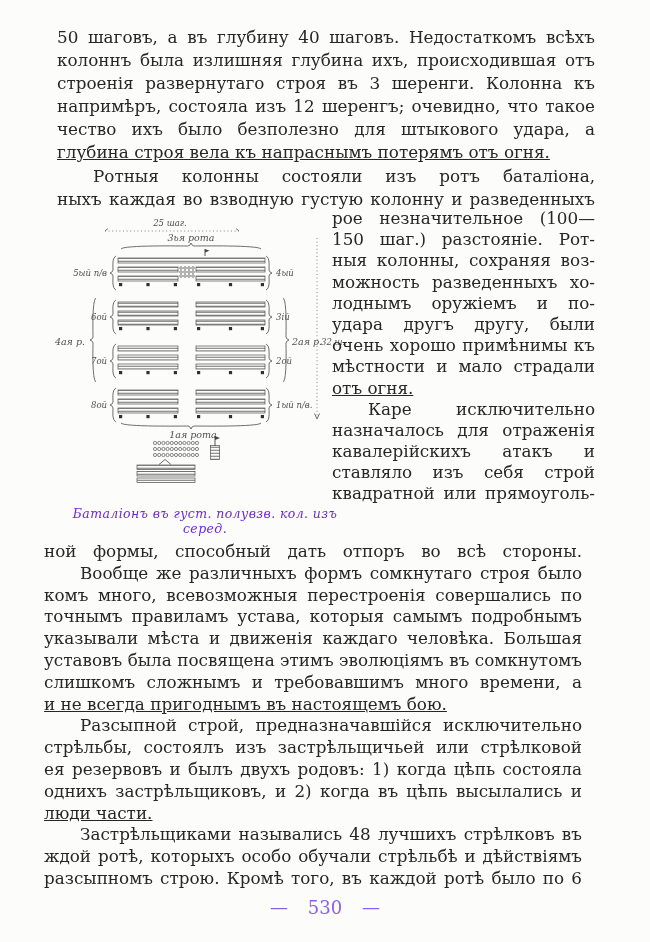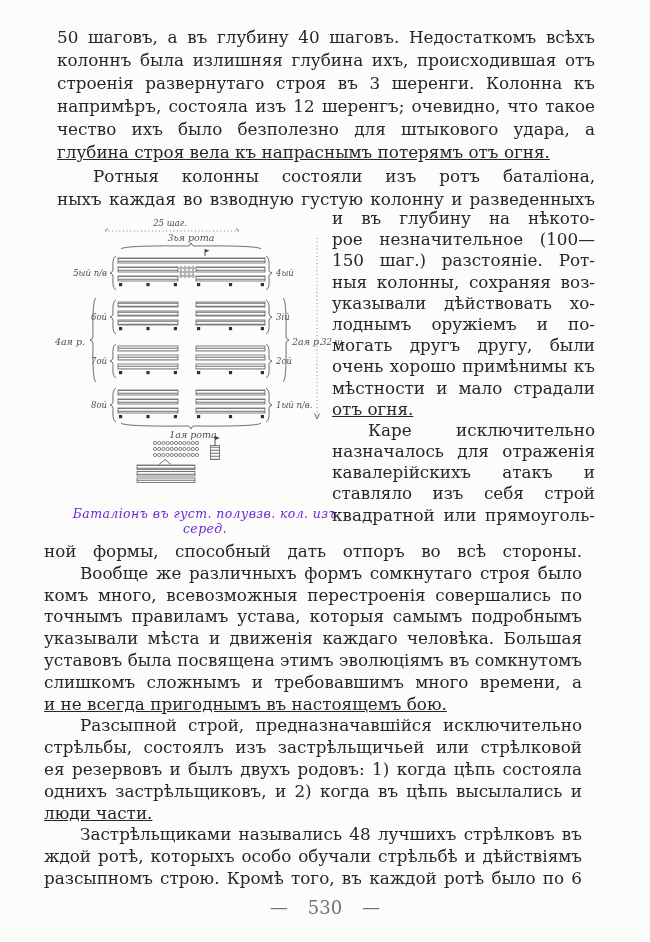--- a/index.html
+++ b/index.html
@@ -20,21 +20,21 @@
   .top{left:57px;top:26px;width:538px;}
   .rcol{left:332px;top:208px;width:263px;}
   .bot{left:44px;top:541px;width:538px;}
   .figure{position:absolute;left:55px;top:212px;width:300px;}
   .caption{
     margin-top:10px;text-align:center;font-style:italic;font-size:12.5px;
     letter-spacing:.4px;color:#6d28d9;
   }
   .footer{
     position:absolute;left:0;top:897px;width:650px;text-align:center;
-    font-size:18px;word-spacing:14px;color:#737373;
+    font-size:18px;word-spacing:14px;color:#8b5cf6;
   }
   
   .bar{fill:url(#hatch);stroke:#4f4f4f;stroke-width:0.7;}
   .sq{fill:#303030;}
   .mus{fill:none;stroke:#555;stroke-width:0.7;}
   .dotline{stroke:#666;stroke-width:0.8;stroke-dasharray:1,2.6;fill:none;}
   .brace{fill:none;stroke:#5e5e5e;stroke-width:0.9;}
   .flabel{font:italic 8.5px "DejaVu Serif",serif;fill:#4e4e4e;}
   .flabel2{font:italic 9.5px "DejaVu Serif",serif;fill:#4e4e4e;}
   .pennant{fill:#444;}
@@ -206,27 +206,26 @@
       <path class="pole" d="M160,224 L160,234"></path>
       <path class="pennant" d="M160,224 L165,226 L160,228 Z"></path>
       <rect class="bar" x="155.5" y="233.5" width="9" height="14"></rect>
 
       <path class="brace" d="M104,252.5 L110,247.5 L116,252.5"></path>
     </svg>
     <div class="caption">Баталіонъ въ густ. полувзв. кол. изъ серед.</div>
   </div>
 
   <div class="tblock rcol">
-      <div class="line">и въ глубину на нѣкото-</div>
       <div class="line">рое незначительное (100—</div>
       <div class="line">150 шаг.) разстояніе. Рот-</div>
       <div class="line">ныя колонны, сохраняя воз-</div>
-      <div class="line">указывали дѣйствовать хо-</div>
+      <div class="line">можность разведенныхъ хо-</div>
       <div class="line">лоднымъ оружіемъ и по-</div>
-      <div class="line">могать другъ другу, были</div>
+      <div class="line">удара другъ другу, были</div>
       <div class="line">очень хорошо примѣнимы къ</div>
       <div class="line">мѣстности и мало страдали</div>
       <div class="line end">отъ огня.</div>
       <div class="line in">Каре исключительно пред-</div>
       <div class="line">назначалось для отраженія</div>
       <div class="line">кавалерійскихъ атакъ и пред-</div>
       <div class="line">ставляло изъ себя строй</div>
       <div class="line">квадратной или прямоуголь-</div>
     </div>
 

